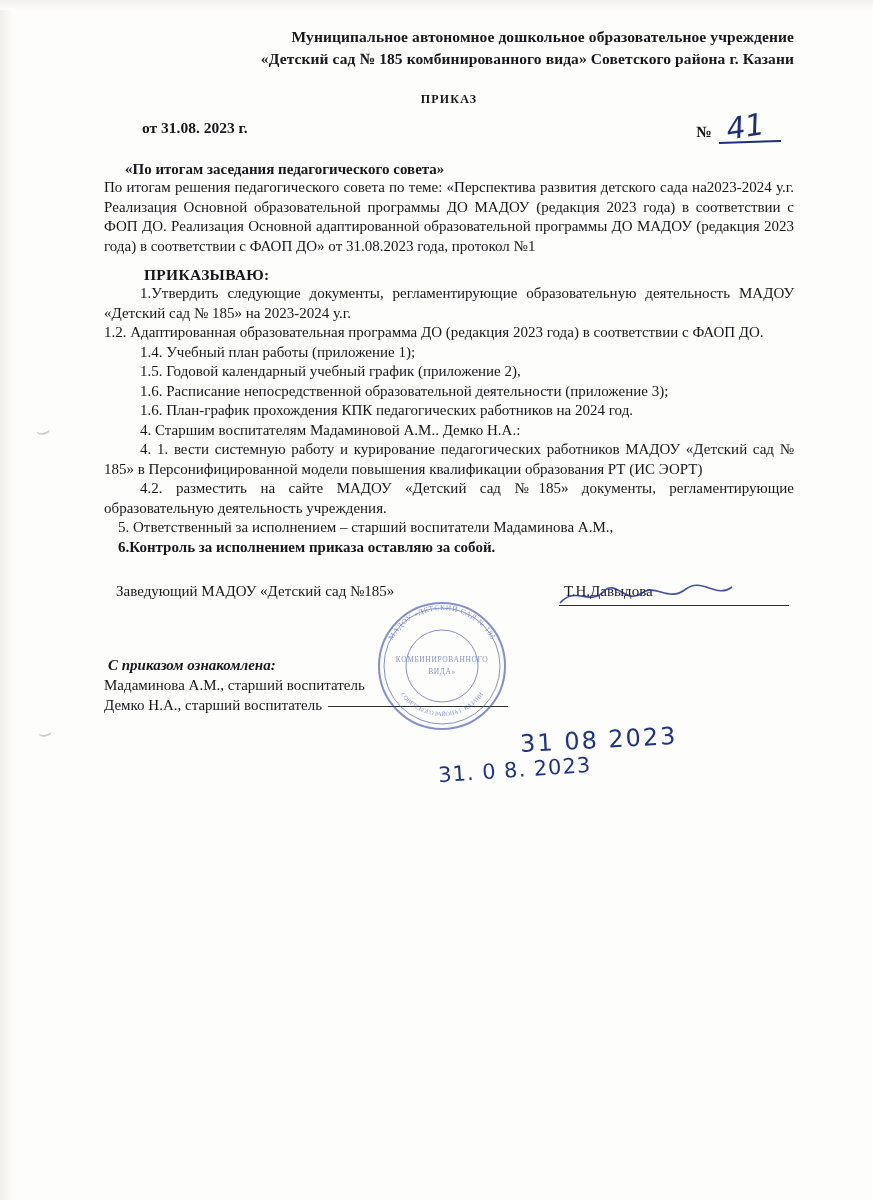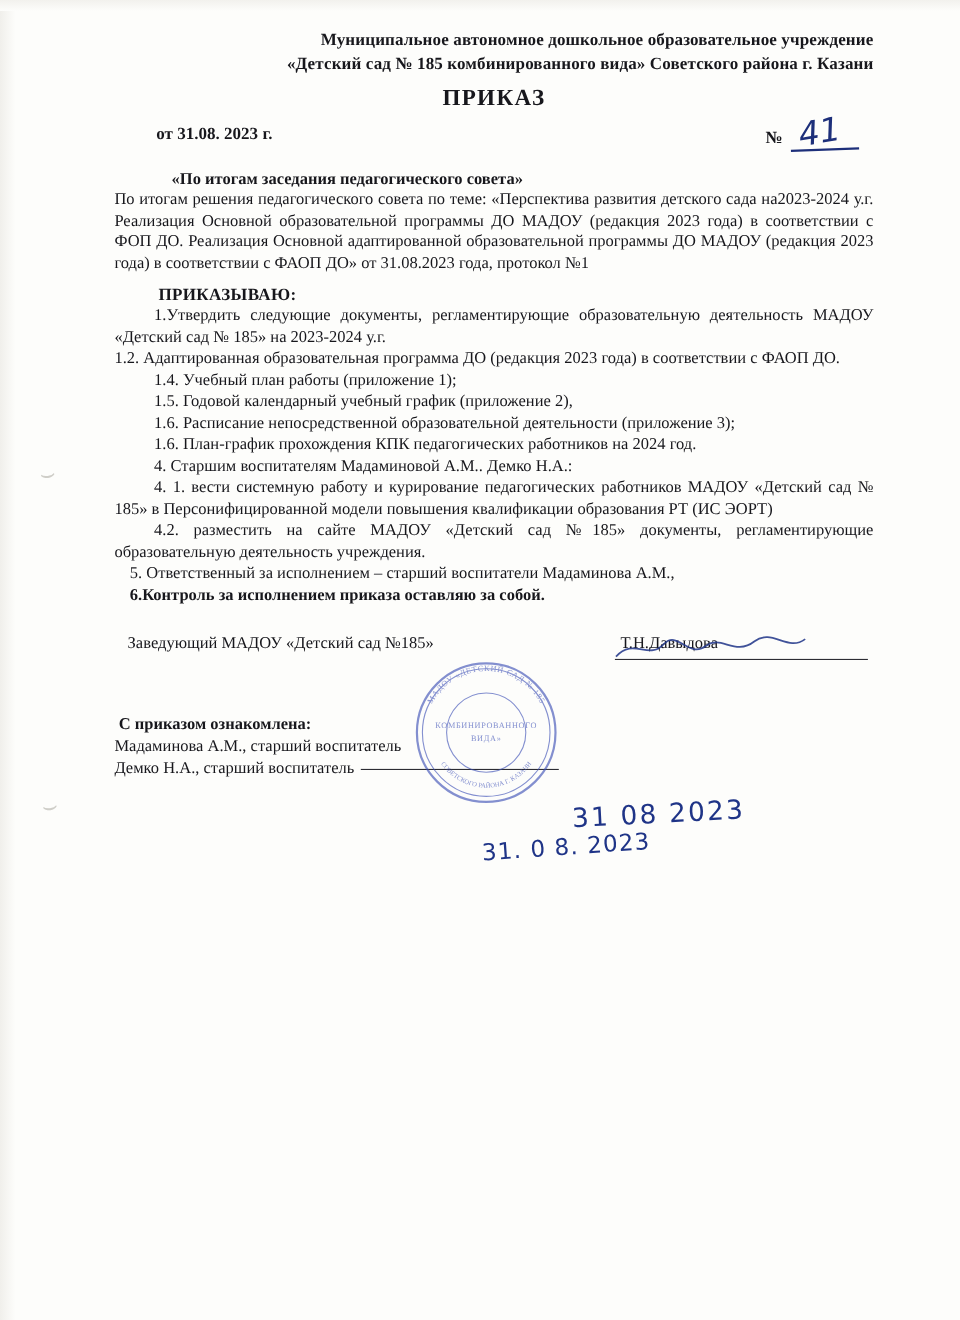--- a/index.html
+++ b/index.html
@@ -57,23 +57,23 @@
     font-weight: bold;
     font-size: 15.5px;
     line-height: 1.42;
     letter-spacing: 0.1px;
   }
   .head-line.second { white-space: nowrap; }
 
   .order-title {
     text-align: center;
     font-weight: bold;
-    font-size: 21px;
+    font-size: 12px;
     letter-spacing: 1.2px;
-    margin-top: 6px;
+    margin-top: 22px;
   }
 
   .date-row {
     position: relative;
     height: 30px;
     margin-top: 8px;
     text-align: right;
   }
   .date-text {
     position: absolute;
@@ -106,21 +106,21 @@
     width: 62px;
     height: 2px;
     background: #1d2f7a;
     transform: rotate(-2deg);
   }
 
   .subject {
     font-weight: bold;
     font-size: 15px;
     margin-top: 16px;
-    margin-left: 52px;
+    margin-left: 21px;
   }
 
   p.body-text {
     margin: 0;
     font-size: 15px;
     line-height: 1.30;
     text-align: justify;
     text-justify: inter-word;
   }
   p.indent { text-indent: 36px; }
@@ -169,20 +169,21 @@
     width: 180px;
     height: 28px;
     pointer-events: none;
   }
 
   .ack-title {
     font-weight: bold;
     font-size: 15px;
     margin-top: 40px;
     margin-left: 4px;
+    font-style: italic;
   }
   .ack-line {
     font-size: 15px;
     margin-top: 3px;
     margin-left: 0;
     position: relative;
   }
   .ack-rule {
     display: inline-block;
     width: 180px;

